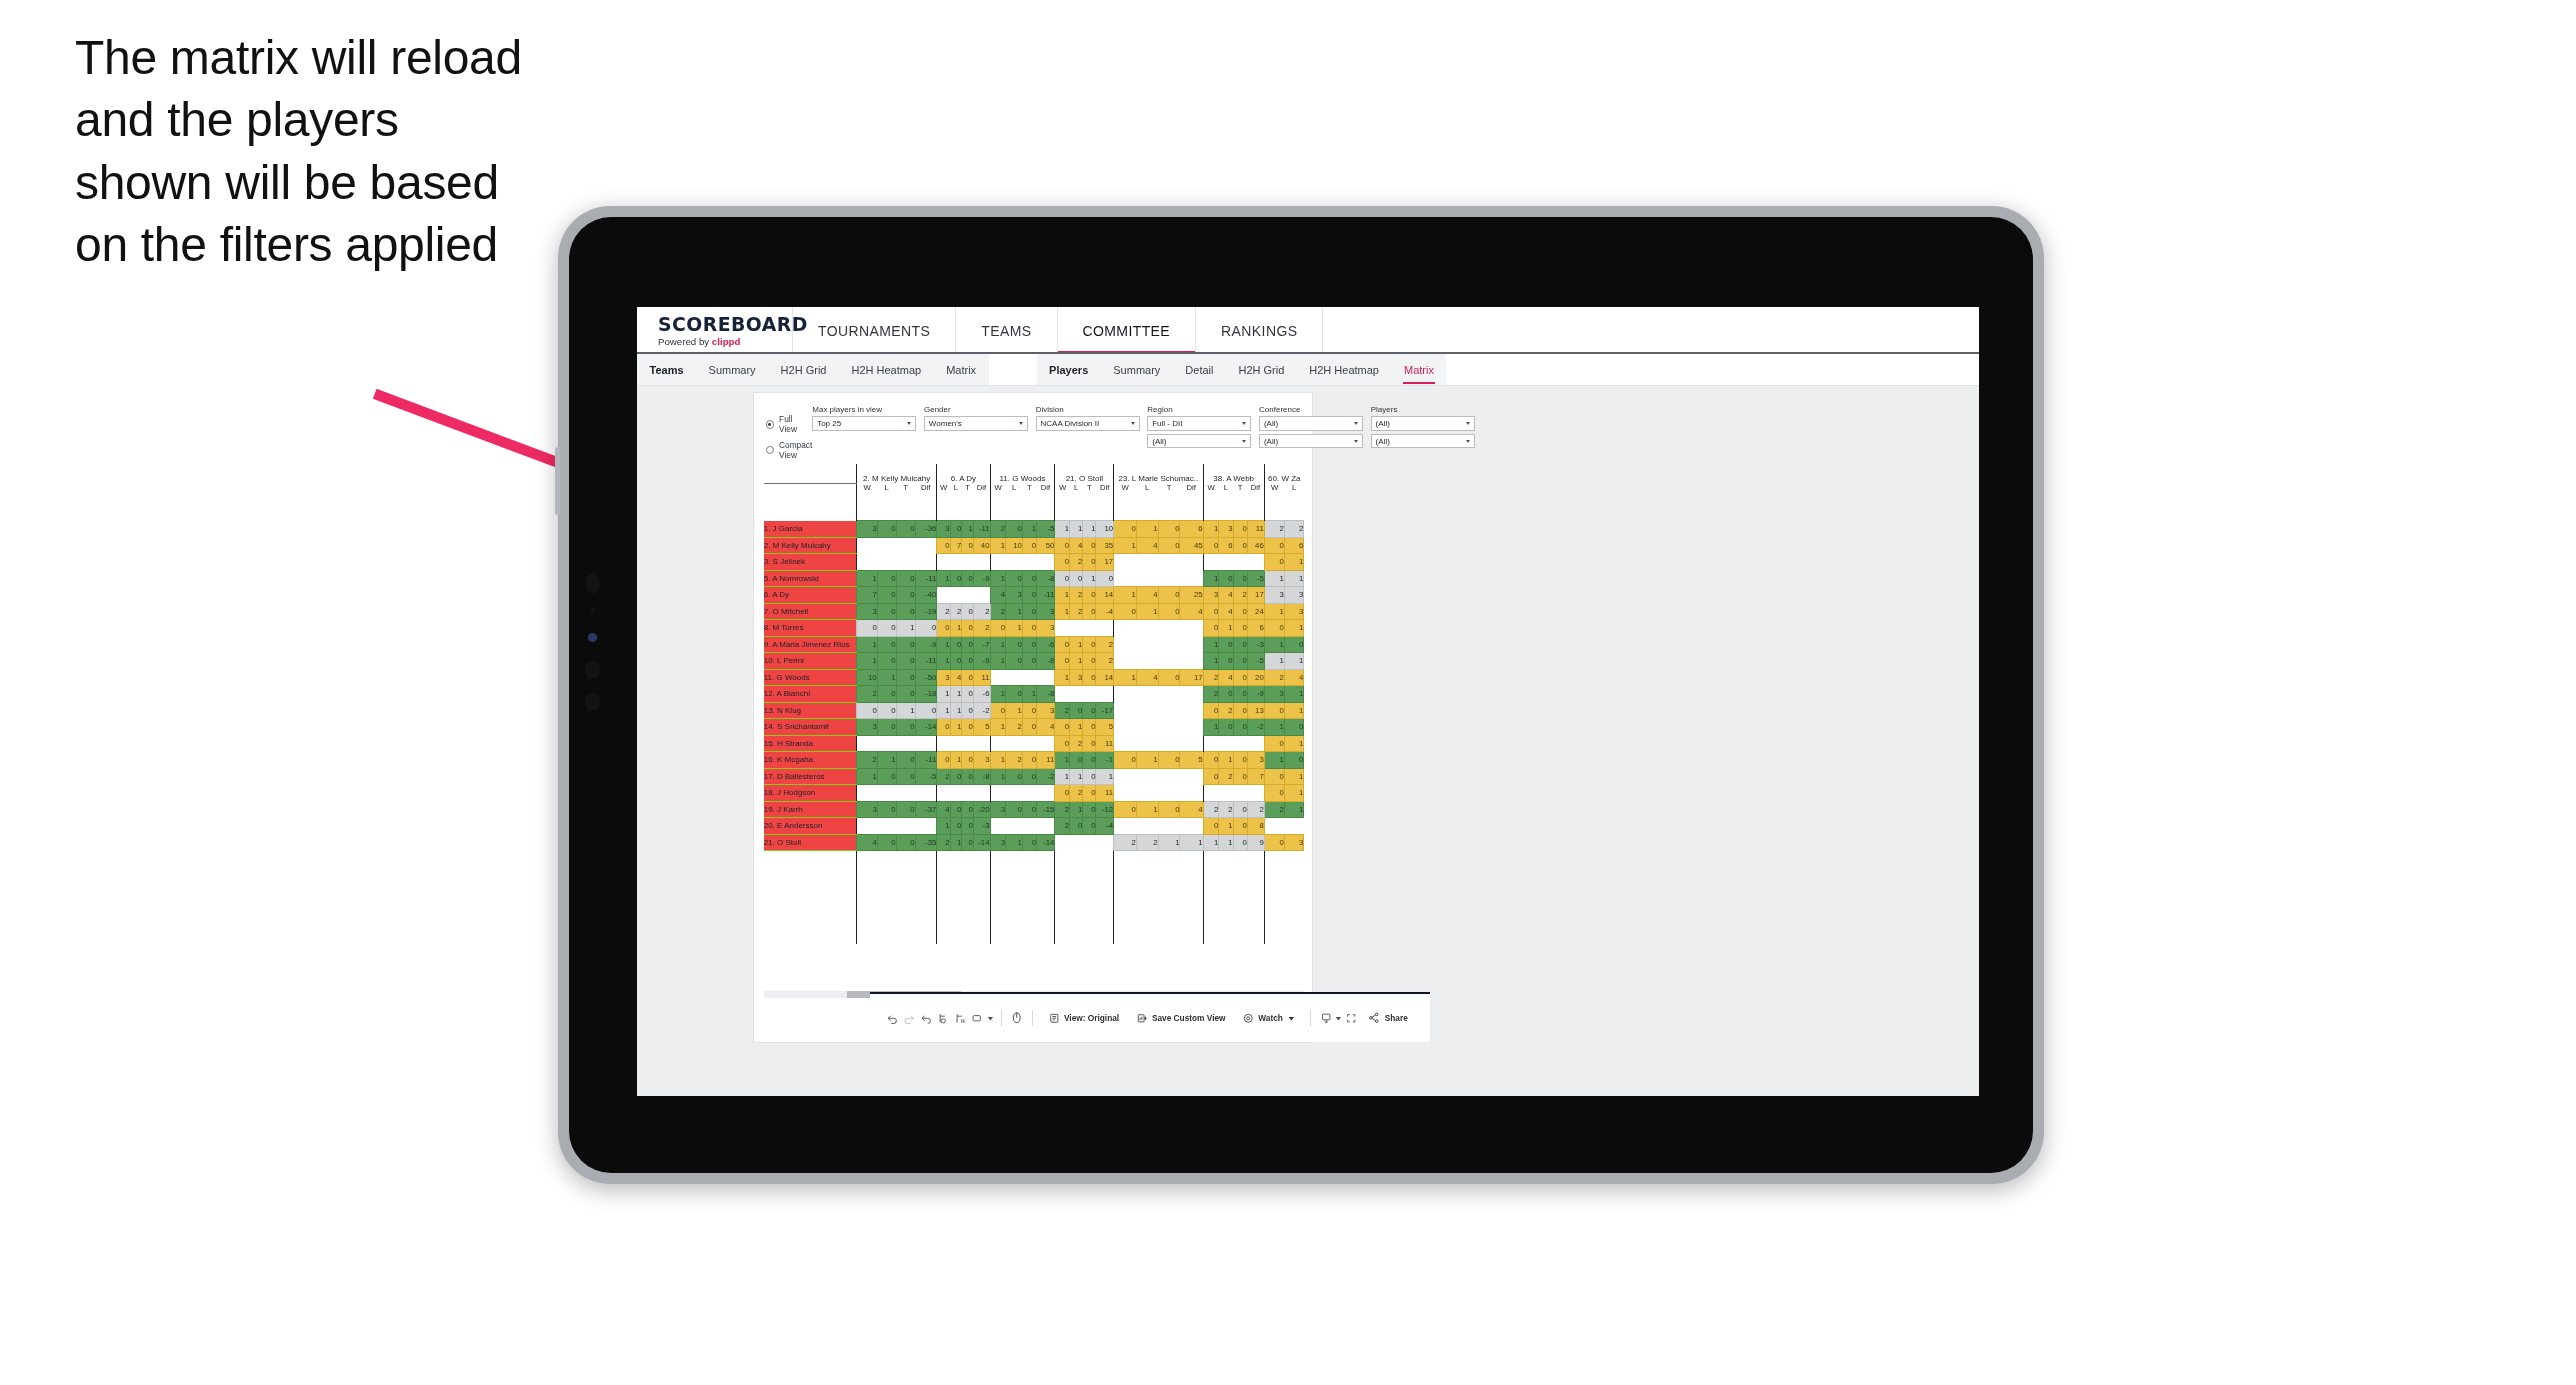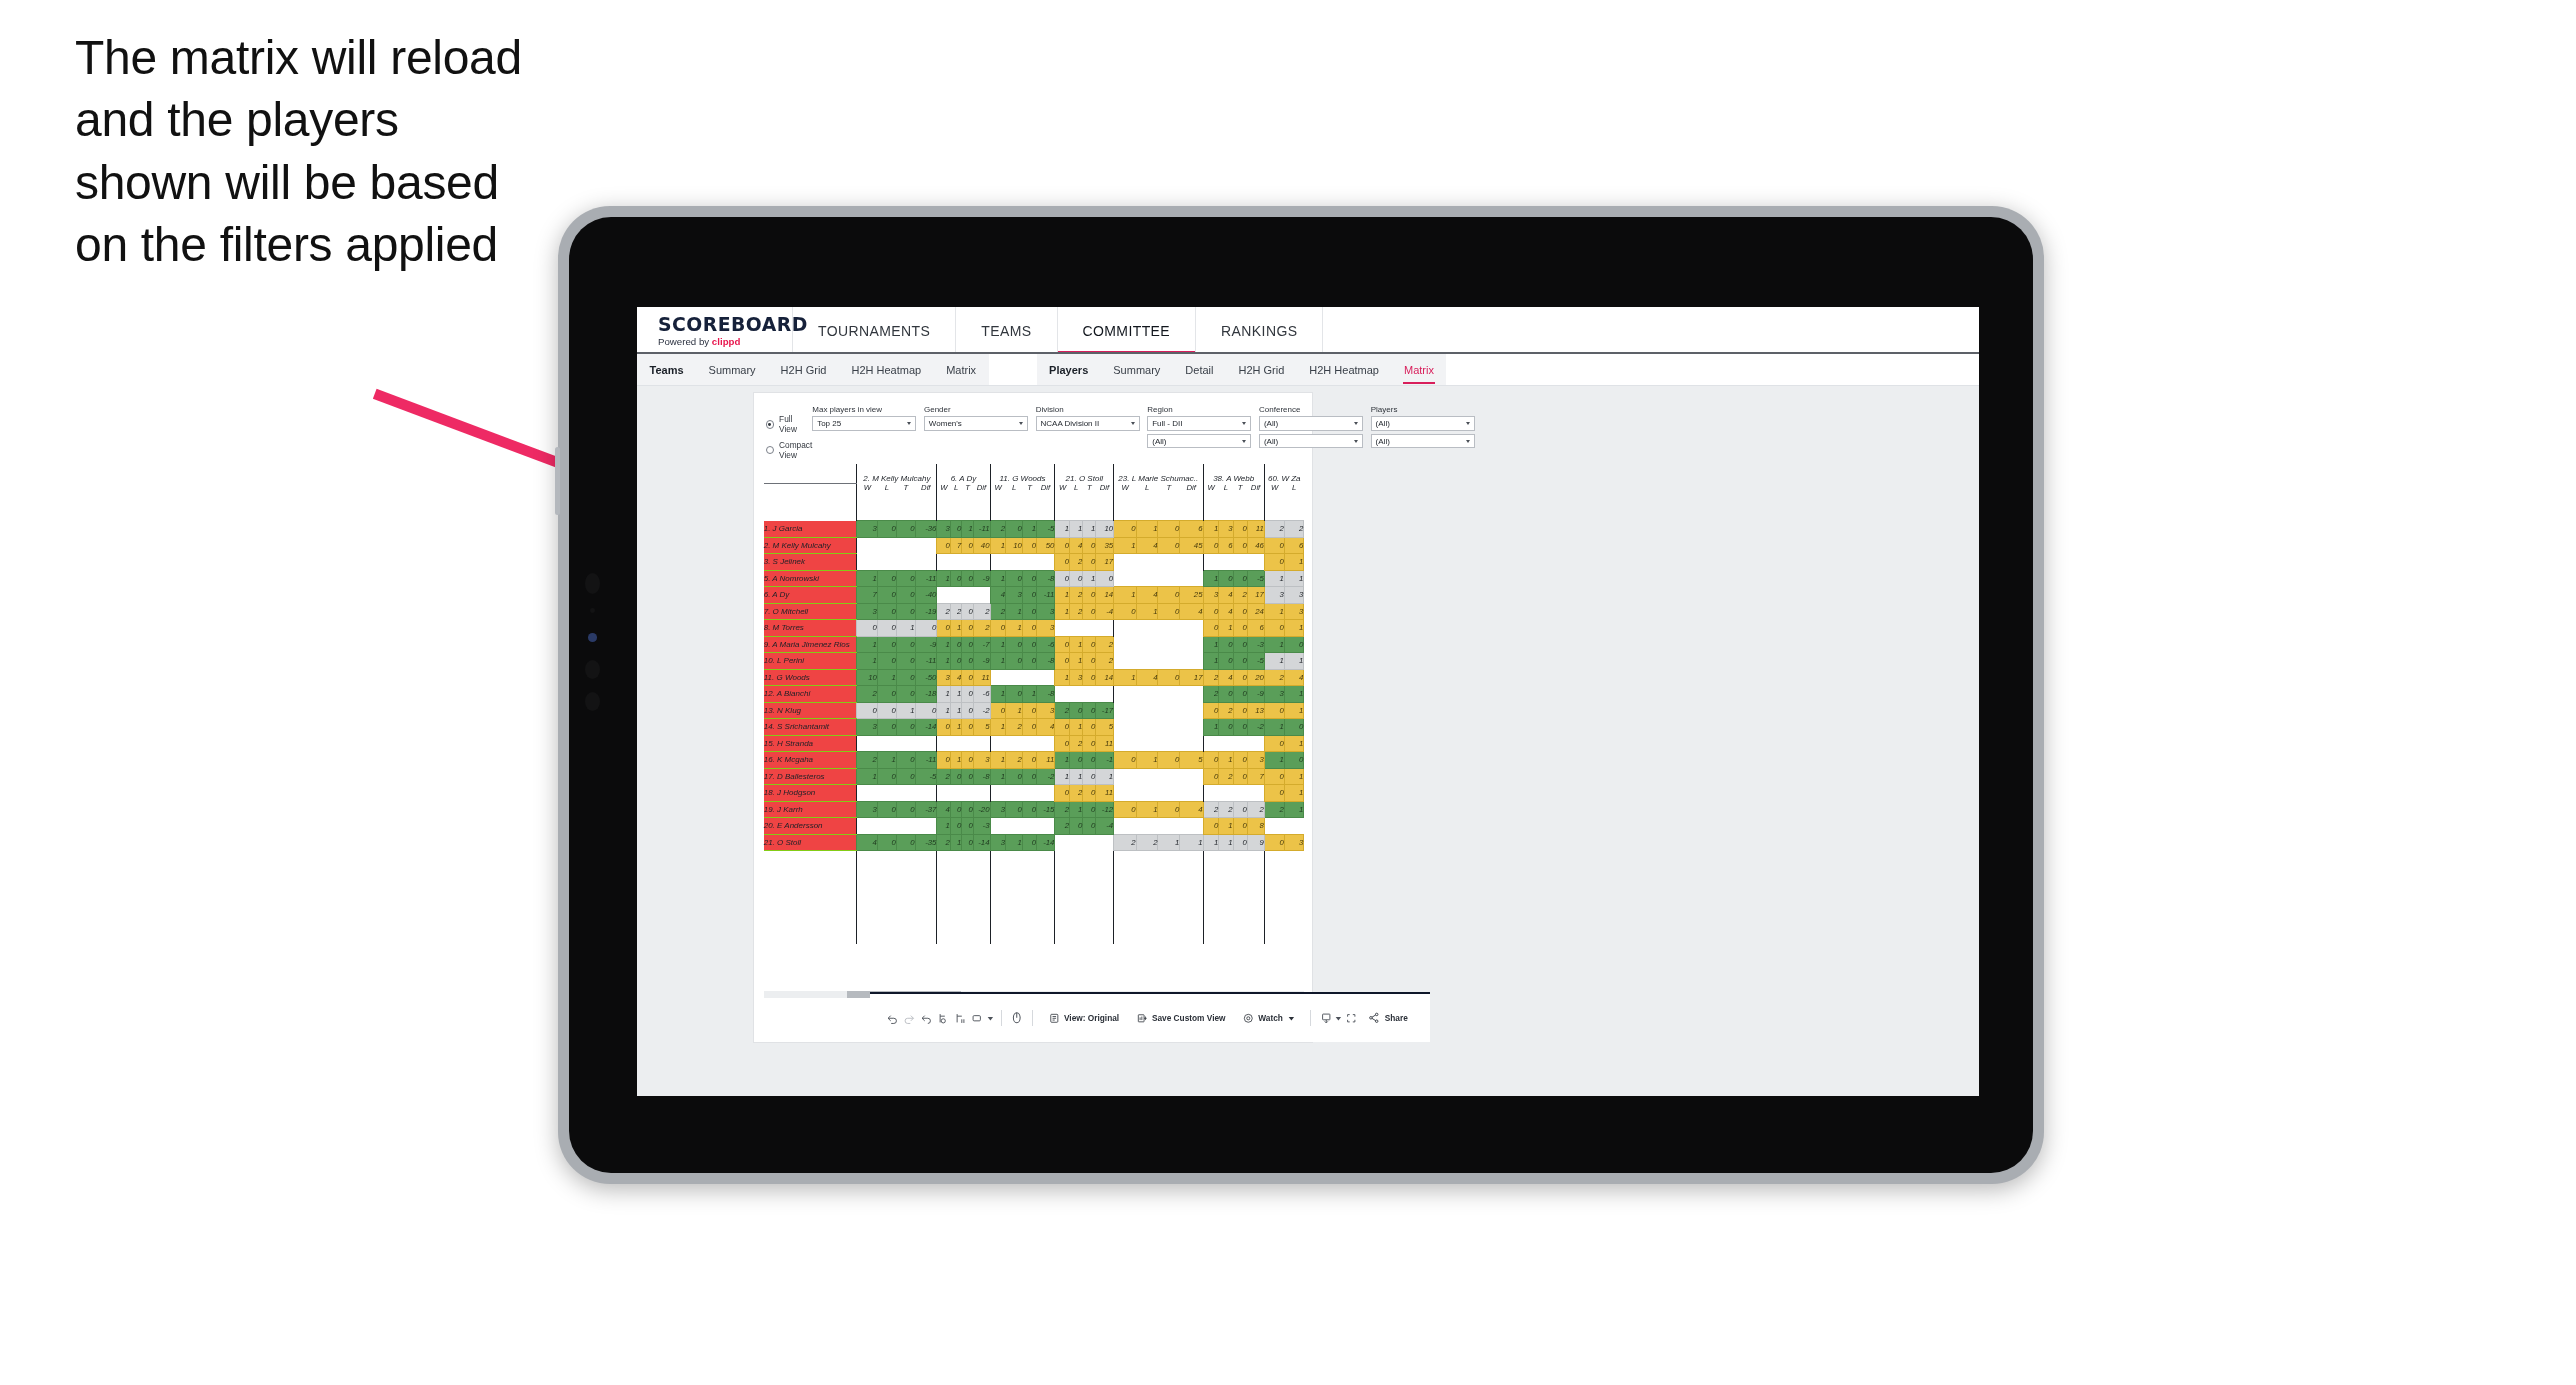--- a/index.html
+++ b/index.html
@@ -80,21 +80,21 @@
   .fgroup { margin-right:7.7px; }
   .flabel { font-size:8px; color:#2e333a; margin-bottom:2.9px; white-space:nowrap; }
   .fsel {
     width:104px; height:14.5px; border:1px solid #b9bdc3; background:#fff;
     font-size:8px; color:#23282f; display:flex; align-items:center;
     padding-left:3.9px; position:relative; margin-bottom:2.9px; cursor:pointer;
   }
   .fsel .car { position:absolute; right:3.9px; top:4.8px; border-left:2.9px solid transparent; border-right:2.9px solid transparent; border-top:3.9px solid #4a4f57; }
 
   
-  #matrix { position:absolute; left:9.7px; top:71px; right:7.7px;font-style:italic; }
+  #matrix { position:absolute; left:9.7px; top:71px; right:7.7px; }
   table.mx { border-collapse:collapse; font-size:7.8px; color:#1d2127; table-layout:fixed; }
   table.mx th, table.mx td { padding:0; }
   .namecol { width:110px; }
   .grp { width:28px; }
 
   thead .gname {
     height:19.3px; font-size:8px; font-weight:400; color:#1d2127; text-align:center;
     border-left:1.5px solid #1d2127; vertical-align:bottom; padding-bottom:1.9px; white-space:nowrap; overflow:hidden;
   }
   thead .wlt {

